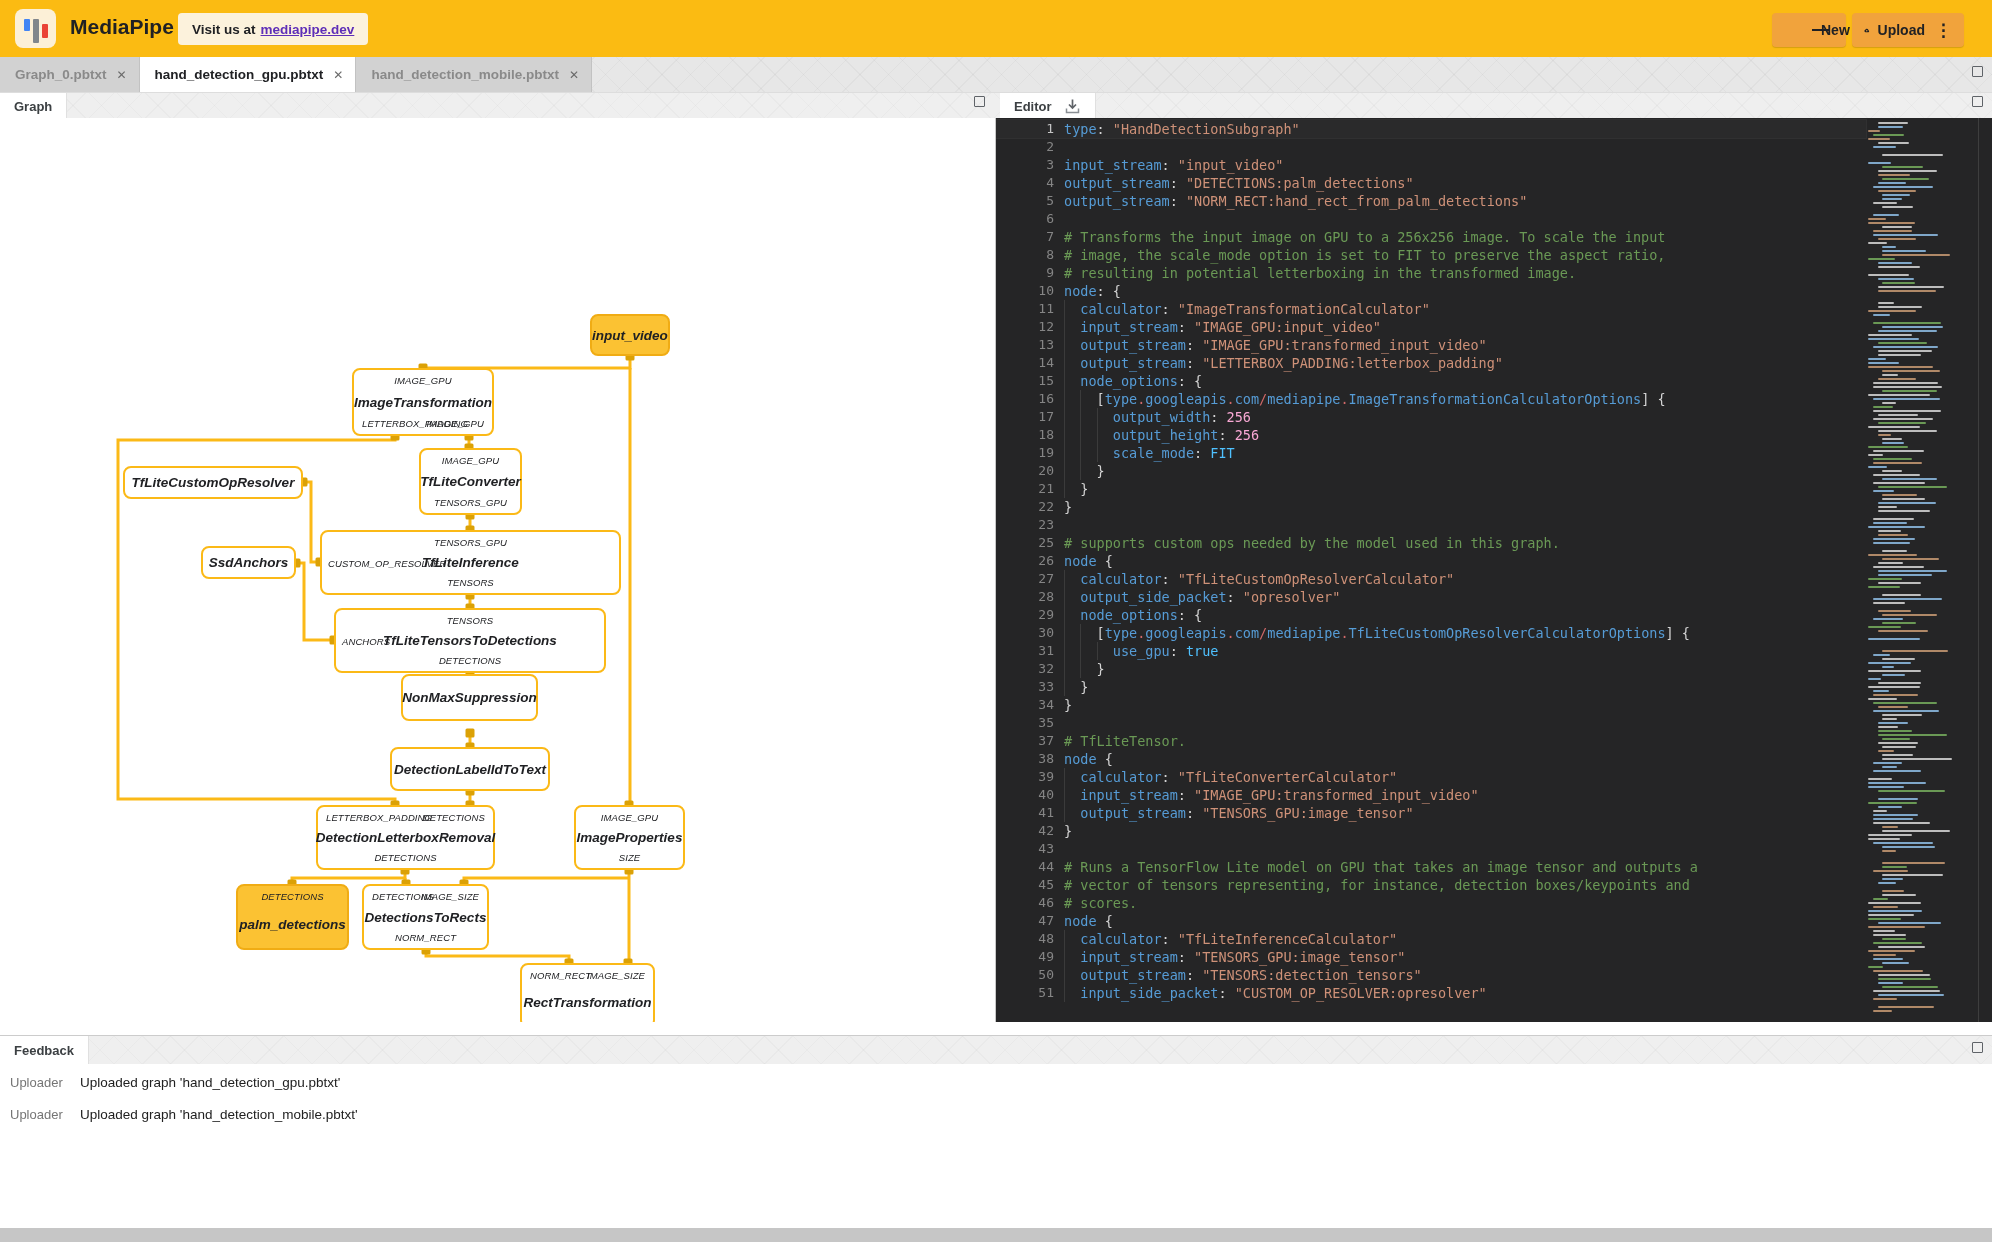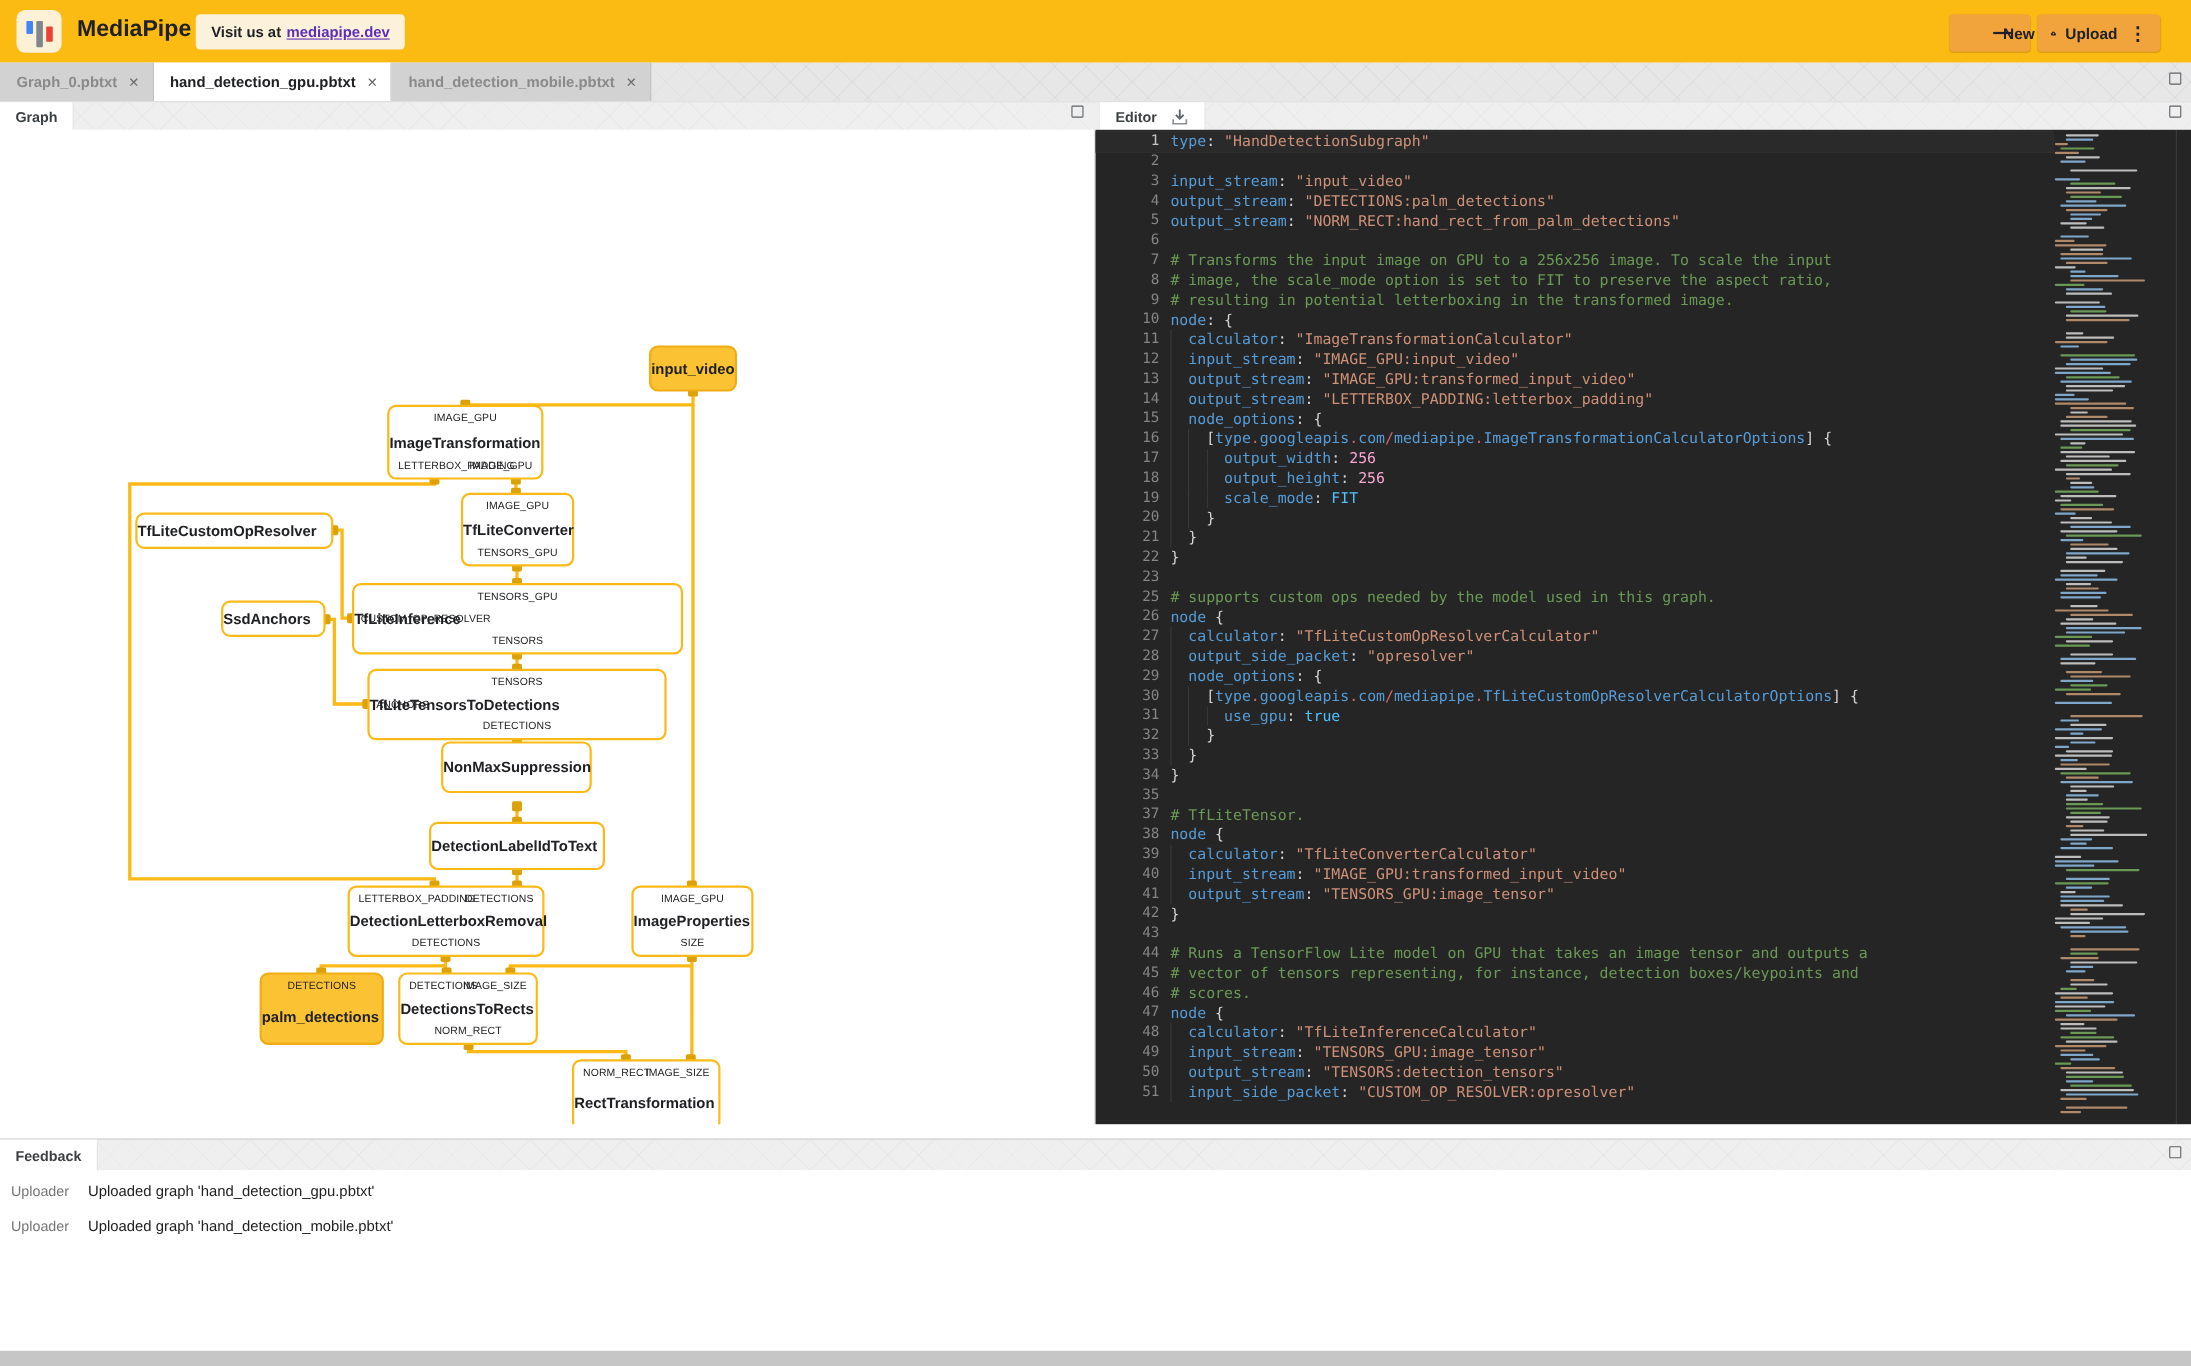--- a/index.html
+++ b/index.html
@@ -53,21 +53,21 @@
   #editor-tab { left:1000px; }
   #editor-tab svg { margin-left:12px; }
   .sq-icon { position:absolute; width:11px; height:11px; border:1.6px solid #5F6368; border-radius:1px;
     background:transparent; cursor:pointer; }
 
   
   #graph-panel { position:absolute; left:0; top:118px; width:996px; height:904px; background:#fff;
     border-right:1px solid #C8C8C8; overflow:hidden; }
   #graph-svg { position:absolute; left:0; top:0; }
   .gnode { position:absolute; background:#fff; border:2px solid #FBB917; border-radius:8px;
-    display:flex; align-items:center; justify-content:flex-start; cursor:pointer; }
+    display:flex; align-items:center; justify-content:center; cursor:pointer;font-style:italic; }
   .gnode.stream { background:#FBC233; border-color:#F0AC14; }
   .gnode .name { font-size:13.5px; font-weight:700; color:#202124; white-space:nowrap; }
   .gnode .port { position:absolute; font-size:9.5px; font-weight:500; color:#202124;
     white-space:nowrap; letter-spacing:0.1px; }
   .gnode .p-top { top:5px; }  .gnode .p-bot { bottom:5px; }
   .gnode .a-left { left:8px; } .gnode .a-right { right:8px; }
   .gnode .a-center { left:50%; transform:translateX(-50%); }
   .gnode .p-left { left:6px; top:50%; transform:translateY(-50%); }
   .gnode.has-top { padding-top:14px; }
   .gnode.has-bot { padding-bottom:14px; }

